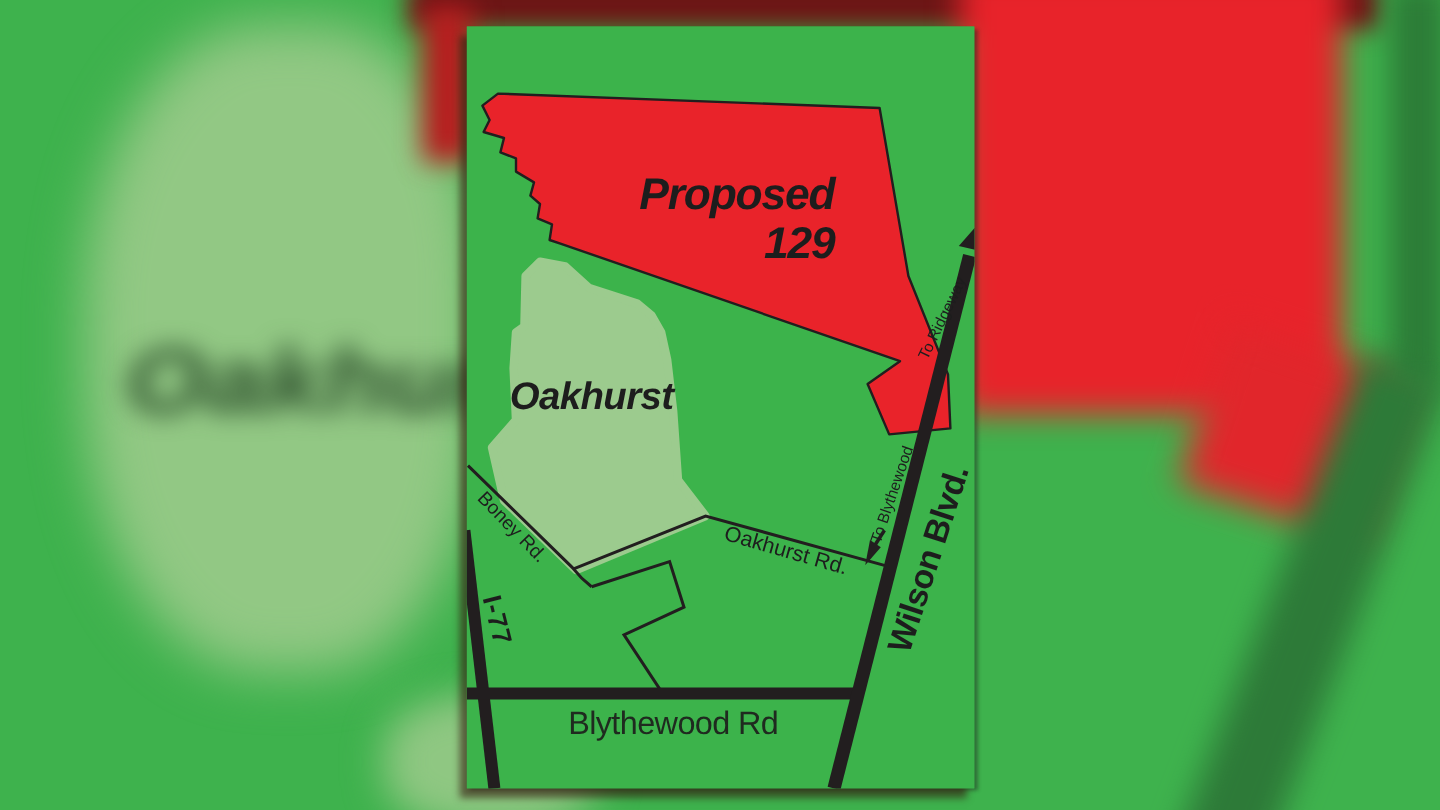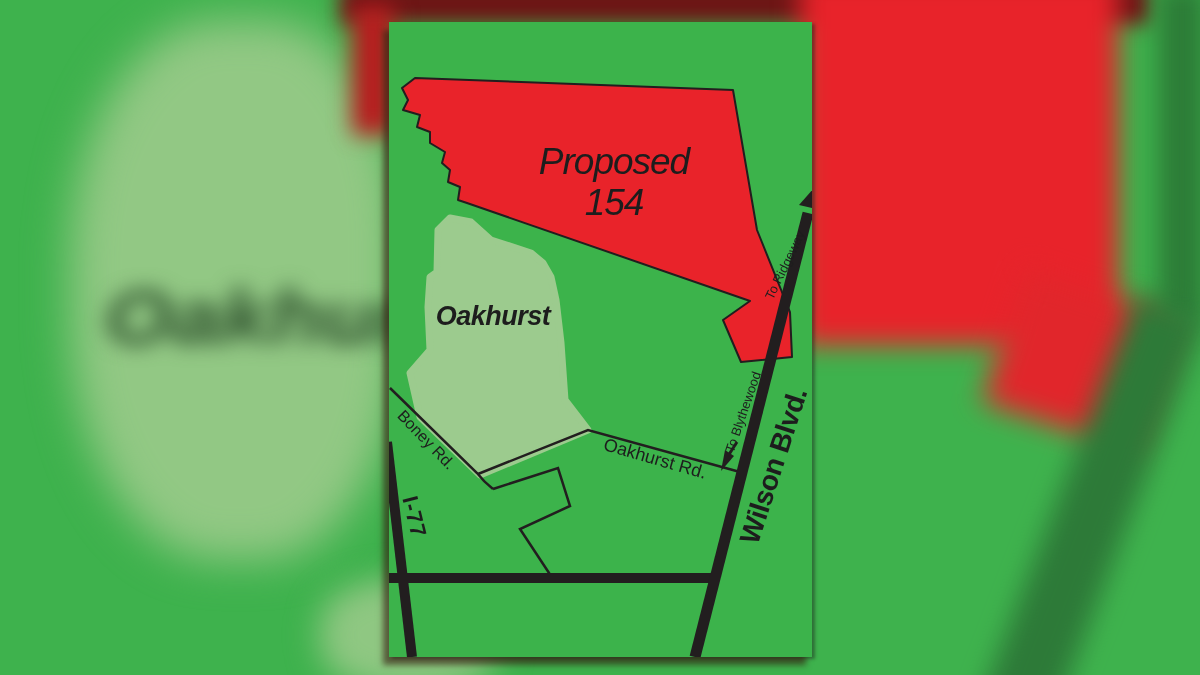--- a/index.html
+++ b/index.html
@@ -23,23 +23,23 @@
   .bg-text{left:105px;top:272px;font-size:78px;font-weight:bold;font-style:italic;
            color:#2a4c2a;filter:blur(10px);transform:scaleX(1.12);transform-origin:left;}
 
   
   #map-panel{position:absolute;left:389px;top:22px;width:423px;height:635px;background:#3cb34b;
              box-shadow:-6px 8px 6px rgba(52,26,14,.62), 3px 2px 3px rgba(30,30,30,.45);}
   #map-panel svg{position:absolute;left:0;top:0;}
 
   .lbl{position:absolute;color:#1d1d1d;white-space:nowrap;transform:translate(-50%,-50%);}
   .lbl.rot{transform-origin:center;}
-  .proposed{left:225px;top:160px;font-size:37px;line-height:41px;font-weight:normal;
-            font-style:italic;text-align:center;letter-spacing:-1px;}
-  .oakhurst{left:104px;top:294px;font-size:27px;font-weight:bold;font-style:italic;letter-spacing:-0.5px;}
+  .proposed{left:225px;top:160px;font-size:37px;line-height:41px;font-weight:bold;
+            font-style:italic;text-align:right;letter-spacing:-1px;}
+  .oakhurst{left:104px;top:308px;font-size:32px;font-weight:bold;font-style:italic;letter-spacing:-0.5px;}
   .boney{left:37px;top:418px;font-size:16px;transform:translate(-50%,-50%) rotate(46deg);}
   .i77{left:25px;top:495px;font-size:22px;font-weight:bold;
        transform:translate(-50%,-50%) rotate(76deg);letter-spacing:1px;}
   .oakrd{left:266px;top:437px;font-size:18px;transform:translate(-50%,-50%) rotate(16deg);}
   .toblythe{left:354px;top:390px;font-size:13px;transform:translate(-50%,-50%) rotate(-71deg);}
   .toridge{left:396px;top:243px;font-size:13px;transform:translate(-50%,-50%) rotate(-64deg);}
   .wilson{left:385px;top:444px;font-size:28px;font-weight:bold;
           transform:translate(-50%,-50%) rotate(-72deg);letter-spacing:-0.5px;}
   .blythe{left:172px;top:581px;font-size:27px;letter-spacing:-0.5px;color:#1f2a1f;}
 </style>
@@ -79,23 +79,24 @@
 
       <polygon points="424,167 431,188 410,183" fill="#221e1f"></polygon>
       <g>
         <line x1="348" y1="420" x2="339" y2="434" stroke="#221e1f" stroke-width="3"></line>
         <polygon points="332,449 345,434 336,428" fill="#221e1f"></polygon>
       </g>
     </svg>
 
     <div class="lbl proposed">
       <div>Proposed</div>
-      <div>154</div>
+      <div>129</div>
     </div>
     <div class="lbl oakhurst">Oakhurst</div>
     <div class="lbl rot boney">Boney Rd.</div>
     <div class="lbl rot i77">I-77</div>
     <div class="lbl rot oakrd">Oakhurst Rd.</div>
     <div class="lbl rot toblythe">To Blythewood</div>
     <div class="lbl rot toridge">To Ridgeway</div>
     <div class="lbl rot wilson">Wilson Blvd.</div>
+    <div class="lbl blythe">Blythewood Rd</div>
   </div>
 </div>
 
 </body></html>

